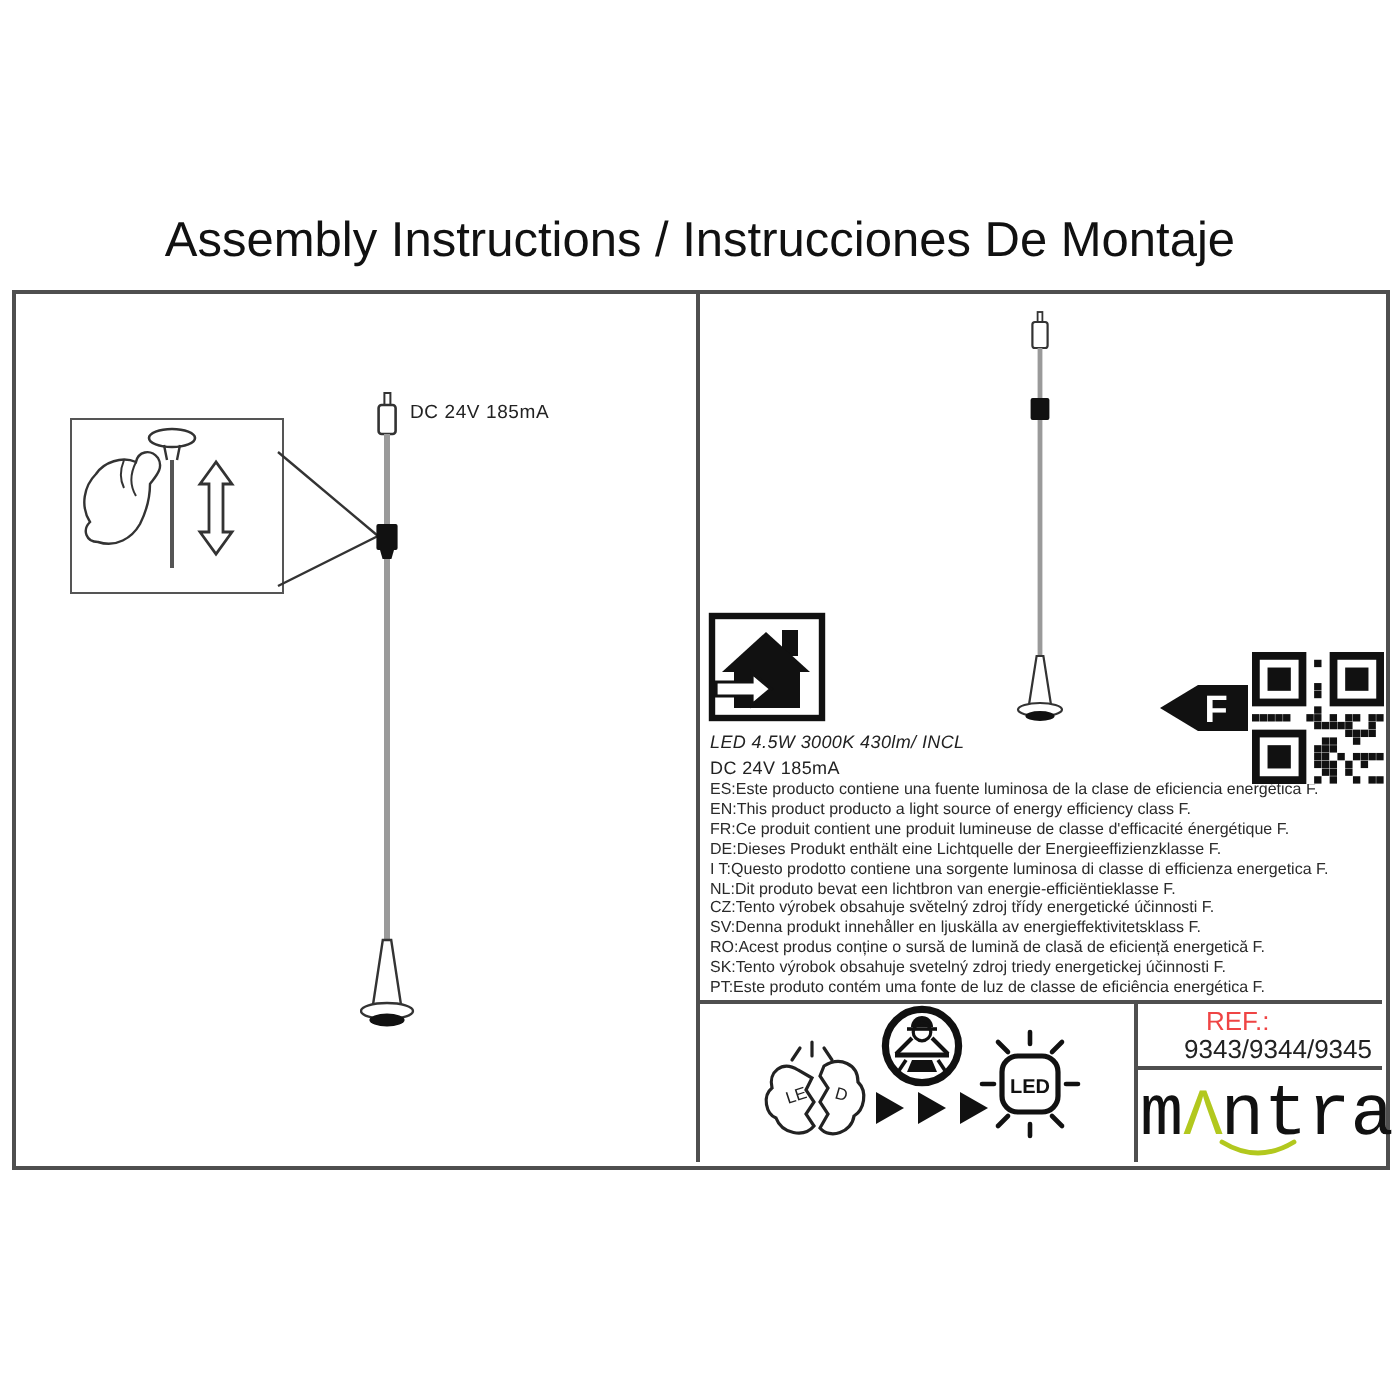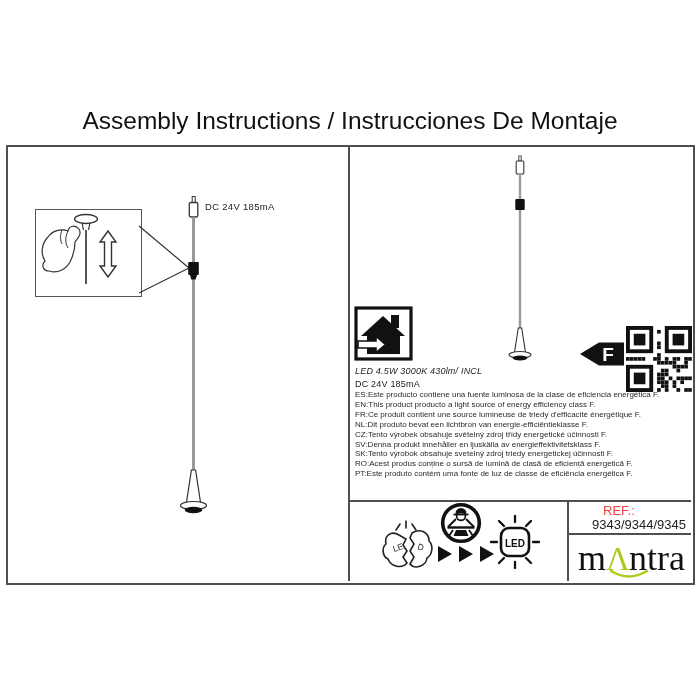--- a/index.html
+++ b/index.html
@@ -8,21 +8,21 @@
   .abs{position:absolute;}
   .title{top:107px;left:0;width:700px;text-align:center;font-size:24.5px;color:#111;}
   .main-box{left:6px;top:145px;width:685px;height:436px;border:2px solid #4f4f4f;}
   .vline,.hline{background:#4f4f4f;}
   .detail-box{left:35px;top:209px;width:105px;height:86px;border:1.3px solid #555;background:#fff;}
   .power-label{left:205px;top:201px;font-size:9.5px;letter-spacing:0.3px;color:#222;}
   .spec{left:355px;font-size:9px;letter-spacing:0.2px;color:#222;}
   .langs{left:355px;top:390px;width:334px;font-size:8px;line-height:9.9px;color:#2a2a2a;}
   .ref-label{left:603px;top:503px;font-size:13px;color:#ef4444;}
   .ref-nums{left:592px;top:517px;font-size:13px;color:#222;}
-  .logo{left:570px;top:537px;width:123px;text-align:center;font-family:Liberation Serif, serif;
+  .logo{left:570px;top:537px;width:123px;text-align:center;font-family:Liberation Mono, monospace;
         font-size:36px;color:#111;white-space:nowrap;}
   .logo .caret{color:#b2c81e;font-size:33px;letter-spacing:-1px;}
   svg{display:block;}
 </style>
 </head>
 <body>
 
 <div class="page">
 
   <div class="abs title">Assembly Instructions / Instrucciones De Montaje</div>
@@ -81,26 +81,28 @@
     <rect x="13" y="27" width="33" height="21" fill="#111"></rect>
     <polygon points="4,35 22,35 22,30.5 31.5,38.5 22,46.5 22,42 4,42" fill="#fff" stroke="#111" stroke-width="1.6"></polygon>
   </svg>
 
   <div class="abs spec" style="top:366px;font-style:italic;">LED  4.5W  3000K 430lm/ INCL</div>
   <div class="abs spec" style="top:379px;">DC  24V  185mA</div>
 
   <div class="abs langs">
     <div>ES:Este producto contiene una fuente luminosa de la clase de eficiencia energética F.</div>
     <div>EN:This product producto a light source of energy efficiency class F.</div>
-    <div>FR:Ce produit contient une source lumineuse de triedy d'efficacité énergétique F.</div>
+    <div>FR:Ce produit contient une produit lumineuse de classe d'efficacité énergétique F.</div>
+    <div>DE:Dieses Produkt enthält eine Lichtquelle der Energieeffizienzklasse F.</div>
+    <div>I T:Questo prodotto contiene una sorgente luminosa di classe di efficienza energetica F.</div>
     <div>NL:Dit produto bevat een lichtbron van energie-efficiëntieklasse F.</div>
     <div>CZ:Tento výrobek obsahuje světelný zdroj třídy energetické účinnosti F.</div>
     <div>SV:Denna produkt innehåller en ljuskälla av energieffektivitetsklass F.</div>
+    <div>RO:Acest produs conține o sursă de lumină de clasă de eficiență energetică F.</div>
     <div>SK:Tento výrobok obsahuje svetelný zdroj triedy energetickej účinnosti F.</div>
-    <div>RO:Acest produs conține o sursă de lumină de clasă de eficiență energetică F.</div>
     <div>PT:Este produto contém uma fonte de luz de classe de eficiência energética F.</div>
   </div>
 
   <svg class="abs" style="left:578px;top:340px;" width="48" height="28" viewBox="0 0 48 28">
     <polygon points="2,14 21,2.5 46,2.5 46,25.5 21,25.5" fill="#111"></polygon>
     <text x="30" y="21" text-anchor="middle" font-family="Liberation Sans, sans-serif" font-size="19" font-weight="bold" fill="#fff">F</text>
   </svg>
 
   <svg id="qr-svg" class="abs" style="left:626px;top:326px;" width="66" height="66" viewBox="0 0 66 66">
       <rect x="0" y="0" width="66" height="66" fill="#fff"></rect>

